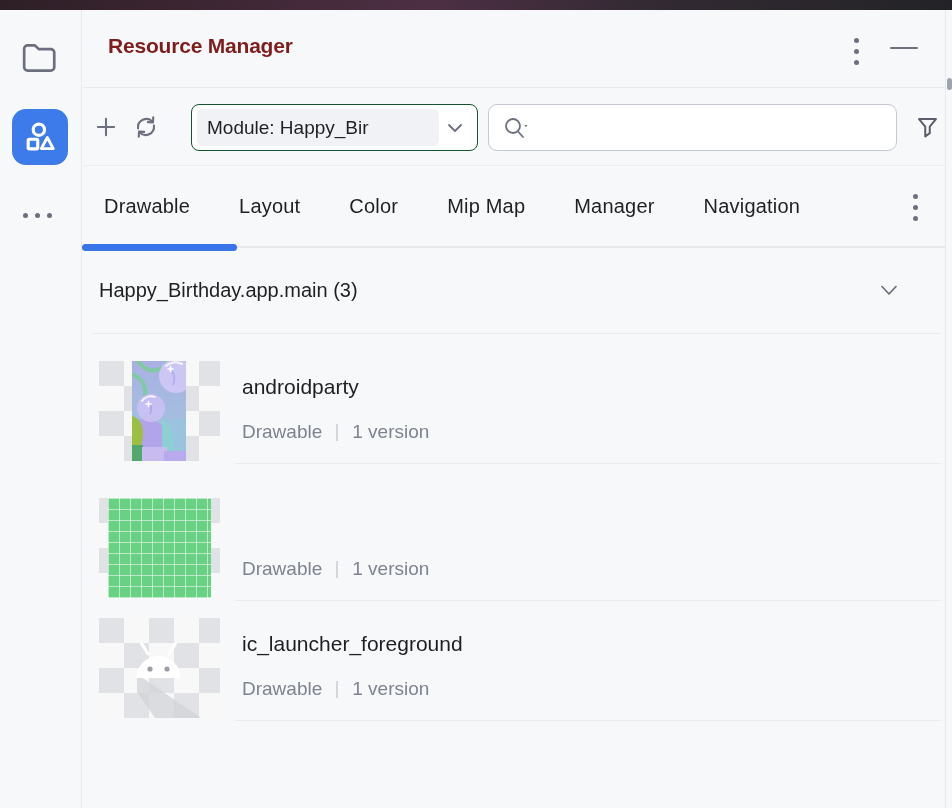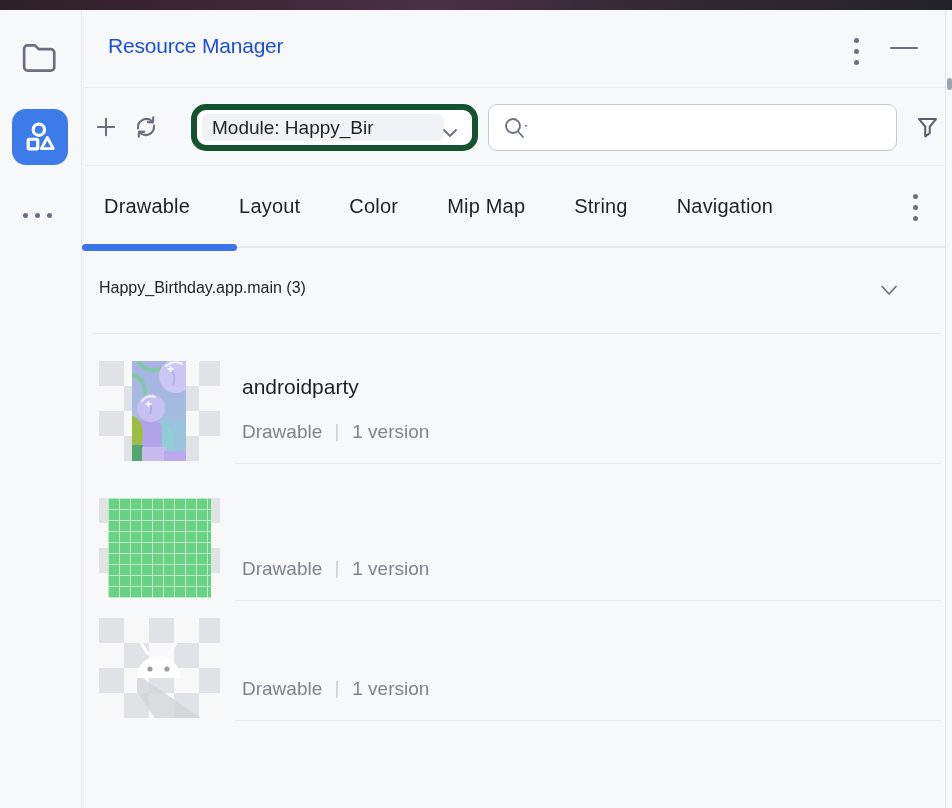--- a/index.html
+++ b/index.html
@@ -29,35 +29,35 @@
     border-radius: 14px; background: #3D7BEA; display: flex; align-items: center; justify-content: center;
     cursor: pointer;
   }
   .more-btn { position: absolute; left: 23px; top: 198px; width: 36px; height: 14px; display: flex; gap: 7px; align-items: center; cursor: pointer; }
   .more-btn i { width: 5px; height: 5px; border-radius: 50%; background: #6c707e; }
 
   
   .panel-header { position: absolute; left: 83px; top: 10px; width: 862px; height: 78px; border-bottom: 1px solid #e8eaee; }
   .panel-title {
     position: absolute; left: 25px; top: 24px;
-    font-size: 21px; font-weight: 400; letter-spacing: -0.2px; color: #1d4ed8; white-space: nowrap;
+    font-size: 21px; font-weight: 700; letter-spacing: -0.2px; color: #7f1d1d; white-space: nowrap;
   }
   .hdr-kebab { position: absolute; left: 760px; top: 22px; width: 26px; height: 38px; display: flex; flex-direction: column; gap: 6px; align-items: center; justify-content: center; cursor: pointer; }
   .hdr-kebab i { width: 5px; height: 5px; border-radius: 50%; background: #6c707e; }
   .minimize-btn { position: absolute; left: 803px; top: 20px; width: 36px; height: 36px; display: flex; align-items: center; justify-content: center; cursor: pointer; }
   .minimize-btn b { display: block; width: 28px; height: 2px; background: #6c707e; border-radius: 1px; }
 
   
   .toolbar { position: absolute; left: 83px; top: 88px; width: 862px; height: 78px; border-bottom: 1px solid #eceef1; }
   .tb-icon { position: absolute; top: 23px; width: 32px; height: 32px; display: flex; align-items: center; justify-content: center; cursor: pointer; }
   .plus-btn { left: 7px; }
   .refresh-btn { left: 47px; }
   .module-dd {
     position: absolute; left: 108px; top: 16px; width: 287px; height: 47px;
-    background: #ffffff; border: 6px solid #14532d; border-radius: 15px;
+    background: #ffffff; border: 1px solid #14532d; border-radius: 8px;
     display: flex; align-items: center; cursor: pointer;
   }
   .module-dd .val-bg {
     position: absolute; left: 5px; top: 4px; bottom: 4px; width: 242px;
     background: #f1f2f5; border-radius: 6px;
   }
   .module-dd .val {
     position: relative; margin-left: 15px; font-size: 19px; color: #1d2025; white-space: nowrap;
     overflow: hidden; max-width: 230px;
   }
@@ -80,21 +80,21 @@
   .tab { font-size: 20px; color: #1e2022; letter-spacing: 0.2px; cursor: pointer; white-space: nowrap; }
   .tab-underline {
     position: absolute; left: -1px; bottom: -3px; width: 155px; height: 7px;
     border-radius: 4px; background: #3b74e8;
   }
   .tabs-kebab { position: absolute; right: 18px; top: 22px; width: 24px; height: 38px; display: flex; flex-direction: column; gap: 6px; align-items: center; justify-content: center; cursor: pointer; }
   .tabs-kebab i { width: 5px; height: 5px; border-radius: 50%; background: #6c707e; }
 
   
   .group-header { position: absolute; left: 83px; top: 249px; width: 862px; height: 85px; cursor: pointer; }
-  .group-title { position: absolute; left: 16px; top: 30px; font-size: 16px; color: #1e2023; white-space: nowrap; }
+  .group-title { position: absolute; left: 16px; top: 30px; font-size: 20px; color: #1e2023; white-space: nowrap; }
   .group-chevron { position: absolute; left: 795px; top: 34px; }
   .group-divider { position: absolute; left: 9px; bottom: 0; width: 849px; height: 1px; background: #e9ebef; }
 
   
   .resource-row { position: absolute; left: 0; width: 952px; height: 120px; cursor: pointer; }
   .row-1 { top: 361px; } .row-2 { top: 498px; } .row-3 { top: 618px; }
   .thumb {
     position: absolute; left: 99px; top: 0; width: 121px; height: 100px; overflow: hidden;
     background: conic-gradient(from -90deg, #e1e2e5 0 25%, #f8f8f9 0 50%, #e1e2e5 0 75%, #f8f8f9 0);
     background-size: 50px 50px;
@@ -214,21 +214,21 @@
     </div>
   </div>
 
   <div class="tabs">
     <div class="tabs-line"></div>
     <div class="tab-list">
       <span class="tab">Drawable</span>
       <span class="tab">Layout</span>
       <span class="tab">Color</span>
       <span class="tab">Mip Map</span>
-      <span class="tab">String</span>
+      <span class="tab">Manager</span>
       <span class="tab">Navigation</span>
     </div>
     <div class="tab-underline"></div>
     <div class="tabs-kebab">
       <span style="display:flex;flex-direction:column;gap:6px;align-items:center;">
           <i></i>
           <i></i>
           <i></i>
         </span>
     </div>
@@ -304,20 +304,21 @@
         <svg width="121" height="100" viewBox="0 0 121 100">
           <path d="M38 56 L102 100 H56 L38 74 Z" fill="#d2d3d7" opacity="0.75"></path>
           <path d="M49 36 L42.5 25.5" stroke="#ffffff" stroke-width="3" stroke-linecap="round"></path>
           <path d="M70 36 L76.5 25.5" stroke="#ffffff" stroke-width="3" stroke-linecap="round"></path>
           <path d="M37.5 60 A22 22 0 0 1 81.5 60 Z" fill="#ffffff"></path>
           <circle cx="51" cy="51" r="2.6" fill="#9b9ea6"></circle>
           <circle cx="68" cy="51" r="2.6" fill="#9b9ea6"></circle>
         </svg>
       </span>
     </div>
+    <div class="res-name">ic_launcher_foreground</div>
     <div class="res-meta">
       <span>Drawable</span>
       <span class="sep"></span>
       <span>1 version</span>
     </div>
     <div class="row-divider"></div>
   </div>
 
   <div class="scroll-strip">
     <div class="scroll-thumb"></div>

